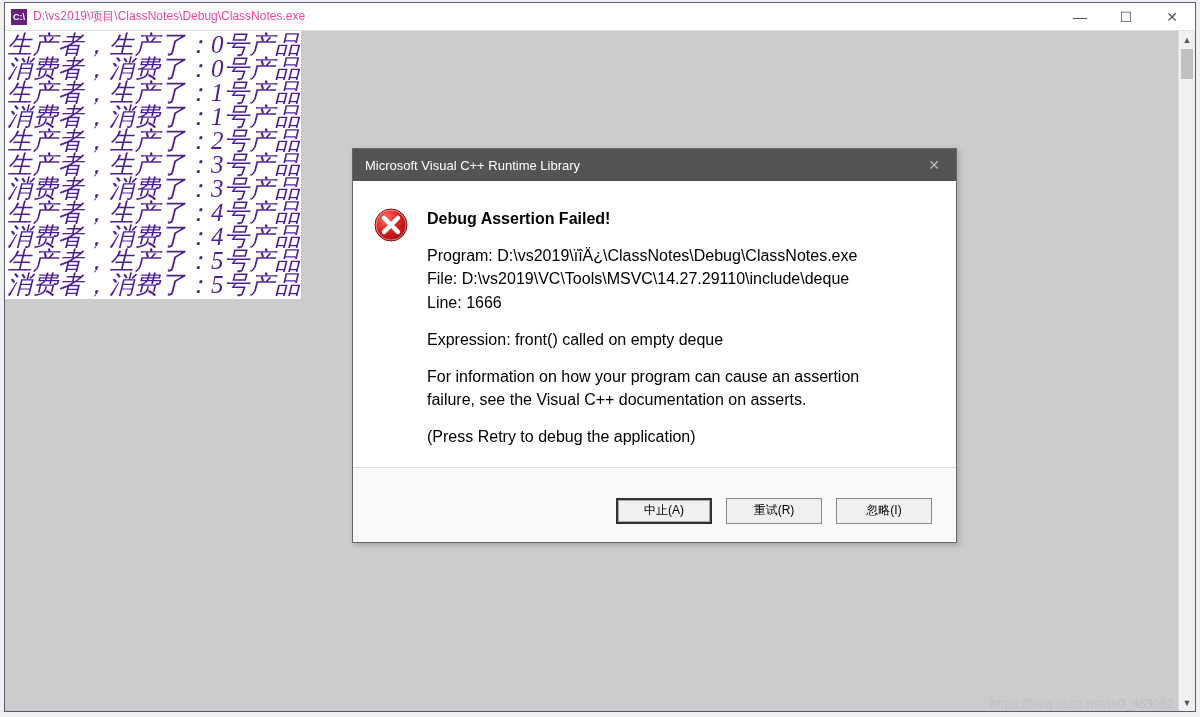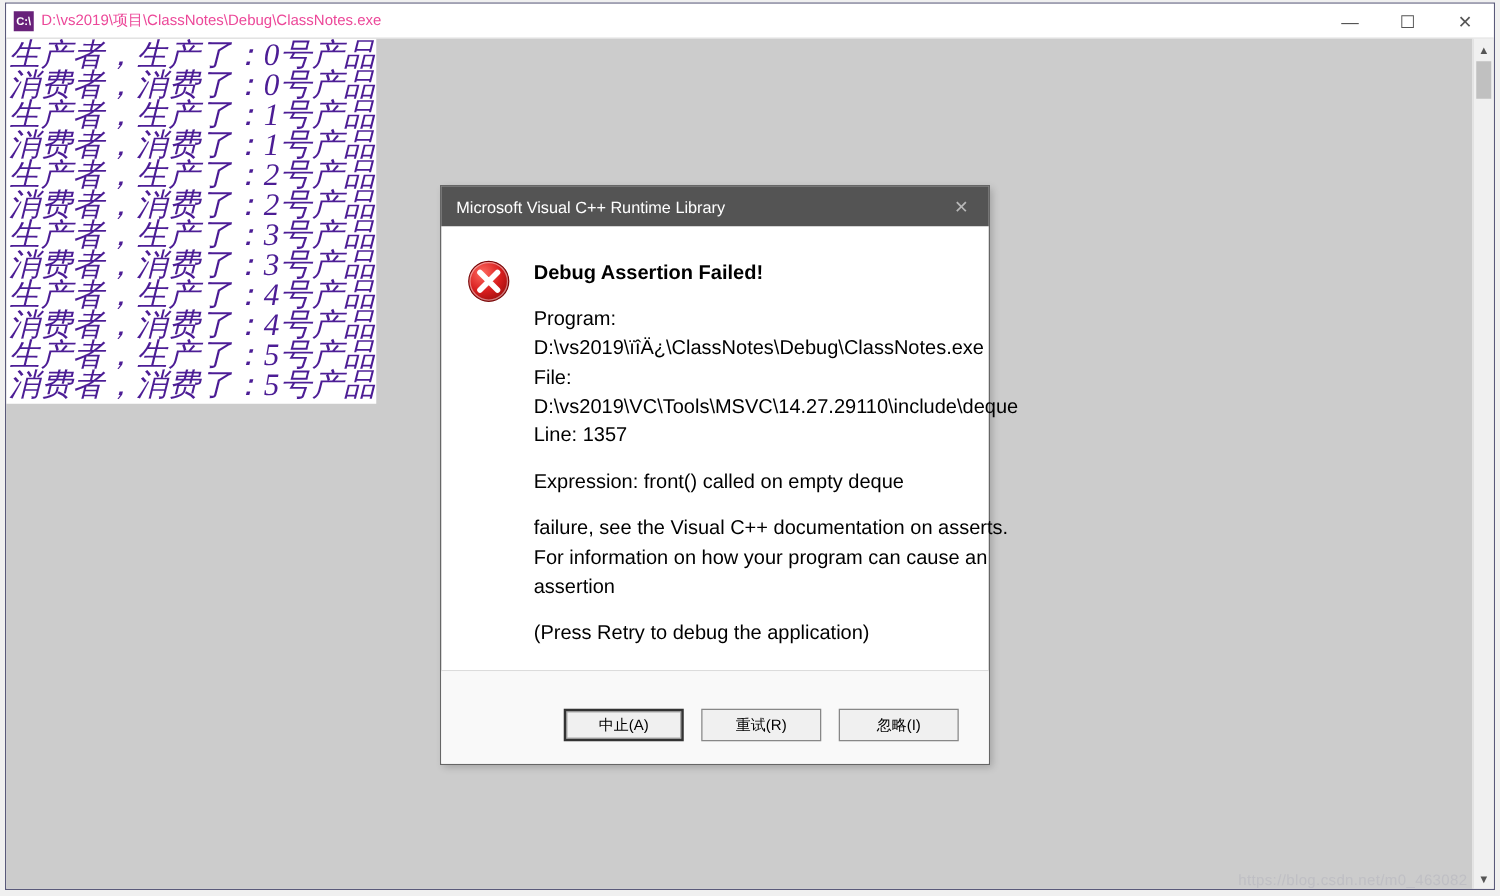--- a/index.html
+++ b/index.html
@@ -106,21 +106,21 @@
       color: #555;
     }
     .scroll-arrow.up { top: 0; }
     .scroll-arrow.down { bottom: 0; }
 
     
     .dialog {
       position: absolute;
       left: 352px;
       top: 148px;
-      width: 440px;
+      width: 605px;
       background: #ffffff;
       border: 1px solid #666;
       box-shadow: 2px 2px 6px rgba(0,0,0,0.2);
     }
     .dialog-titlebar {
       height: 32px;
       background: #545454;
       display: flex;
       align-items: center;
       padding-left: 12px;
@@ -199,21 +199,20 @@
       <div class="win-btn">✕</div>
     </div>
   </div>
   <div class="content-area">
     <div class="console-text">
       <div class="console-line">生产者，生产了：0号产品</div>
       <div class="console-line">消费者，消费了：0号产品</div>
       <div class="console-line">生产者，生产了：1号产品</div>
       <div class="console-line">消费者，消费了：1号产品</div>
       <div class="console-line">生产者，生产了：2号产品</div>
-      <div class="console-line">消费者，消费了：2号产品</div>
       <div class="console-line">生产者，生产了：3号产品</div>
       <div class="console-line">消费者，消费了：3号产品</div>
       <div class="console-line">生产者，生产了：4号产品</div>
       <div class="console-line">消费者，消费了：4号产品</div>
       <div class="console-line">生产者，生产了：5号产品</div>
       <div class="console-line">消费者，消费了：5号产品</div>
     </div>
   </div>
   <div class="scrollbar-v">
     <div class="scroll-arrow up">▲</div>
@@ -241,26 +240,26 @@
           <circle cx="18" cy="18" r="16" fill="url(#rg)" stroke="#7a0a0a" stroke-width="1"></circle>
           <circle cx="18" cy="18" r="15" fill="none" stroke="#ffffff" stroke-width="1" stroke-opacity="0.45"></circle>
           <path d="M11 11 L25 25 M25 11 L11 25" stroke="#ffffff" stroke-width="4.5" stroke-linecap="round"></path>
         </svg>
       </div>
       <div class="dlg-msg">
         <div class="dlg-heading">Debug Assertion Failed!</div>
         <div class="dlg-para">
           <div>Program: D:\vs2019\ïîÄ¿\ClassNotes\Debug\ClassNotes.exe</div>
           <div>File: D:\vs2019\VC\Tools\MSVC\14.27.29110\include\deque</div>
-          <div>Line: 1357</div>
+          <div>Line: 1666</div>
         </div>
         <div class="dlg-para">Expression: front() called on empty deque</div>
         <div class="dlg-para">
+          <div>For information on how your program can cause an assertion</div>
           <div>failure, see the Visual C++ documentation on asserts.</div>
-          <div>For information on how your program can cause an assertion</div>
         </div>
         <div class="dlg-para">(Press Retry to debug the application)</div>
       </div>
     </div>
   </div>
   <div class="dialog-buttons">
     <div class="dlg-btn primary">中止(A)</div>
     <div class="dlg-btn">重试(R)</div>
     <div class="dlg-btn">忽略(I)</div>
   </div>

